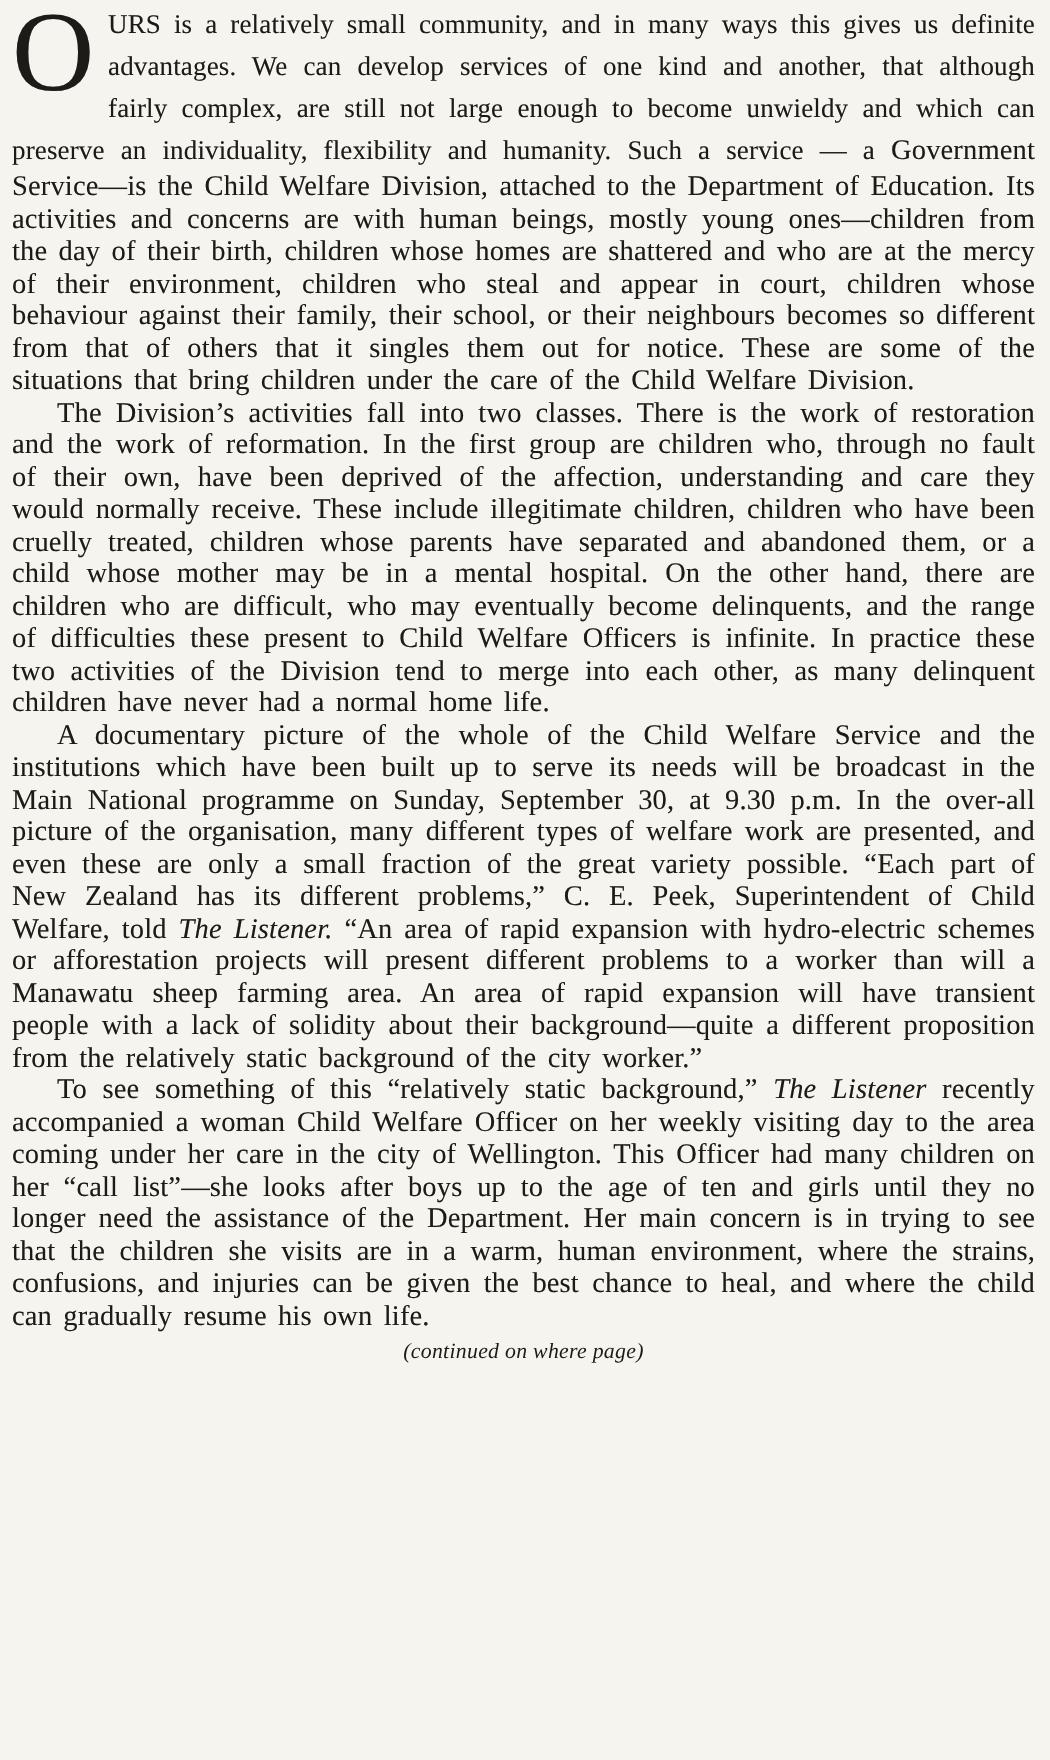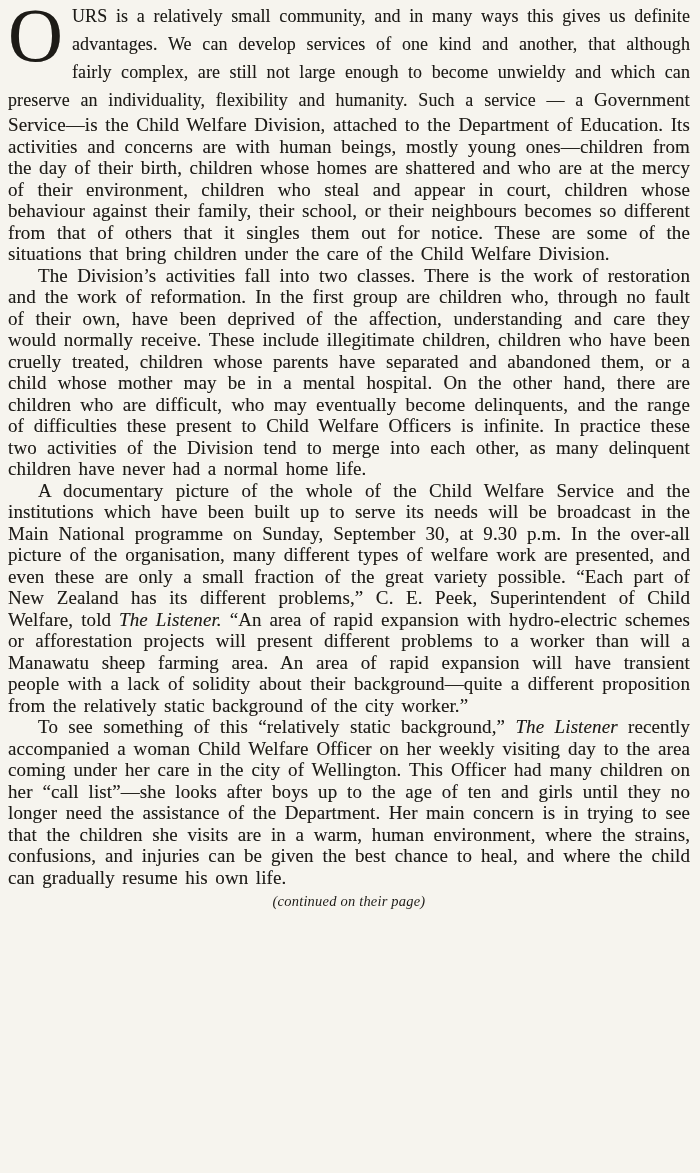--- a/index.html
+++ b/index.html
@@ -58,14 +58,14 @@
 </head>
 <body>
 
 <div class="page">
   <article class="article" id="article-body">
       <p class="para"><span class="dropcap">O</span><span class="lead">URS is a relatively small community, and in many ways this gives us definite advantages. We can develop services of one kind and another, that although fairly complex, are still not large enough to become unwieldy and which can preserve an individuality, flexibility and humanity. Such a service — a </span><span class="">Government Service—is the Child Welfare Division, attached to the Department of Education. Its activities and concerns are with human beings, mostly young ones—children from the day of their birth, children whose homes are shattered and who are at the mercy of their environment, children who steal and appear in court, children whose behaviour against their family, their school, or their neighbours becomes so different from that of others that it singles them out for notice. These are some of the situations that bring children under the care of the Child Welfare Division.</span></p>
       <p class="para indent"><span class="">The Division’s activities fall into two classes. There is the work of restoration and the work of reformation. In the first group are children who, through no fault of their own, have been deprived of the affection, understanding and care they would normally receive. These include illegitimate children, children who have been cruelly treated, children whose parents have separated and abandoned them, or a child whose mother may be in a mental hospital. On the other hand, there are children who are difficult, who may eventually become delinquents, and the range of difficulties these present to Child Welfare Officers is infinite. In practice these two activities of the Division tend to merge into each other, as many delinquent children have never had a normal home life.</span></p>
       <p class="para indent"><span class="">A documentary picture of the whole of the Child Welfare Service and the institutions which have been built up to serve its needs will be broadcast in the Main National programme on Sunday, September 30, at 9.30 p.m. In the over-all picture of the organisation, many different types of welfare work are presented, and even these are only a small fraction of the great variety possible. “Each part of New Zealand has its different problems,” C. E. Peek, Superintendent of Child Welfare, told </span><span class="italic">The Listener.</span><span class=""> “An area of rapid expansion with hydro-electric schemes or afforestation projects will present different problems to a worker than will a Manawatu sheep farming area. An area of rapid expansion will have transient people with a lack of solidity about their background—quite a different proposition from the relatively static background of the city worker.”</span></p>
       <p class="para indent"><span class="">To see something of this “relatively static background,” </span><span class="italic">The Listener</span><span class=""> recently accompanied a woman Child Welfare Officer on her weekly visiting day to the area coming under her care in the city of Wellington. This Officer had many children on her “call list”—she looks after boys up to the age of ten and girls until they no longer need the assistance of the Department. Her main concern is in trying to see that the children she visits are in a warm, human environment, where the strains, confusions, and injuries can be given the best chance to heal, and where the child can gradually resume his own life.</span></p>
     </article>
-  <div class="footer">(continued on their page)</div>
+  <div class="footer">(continued on where page)</div>
 </div>
 
 </body></html>

